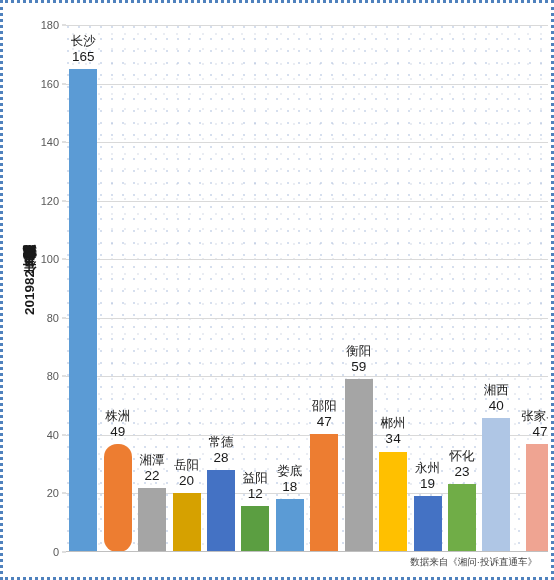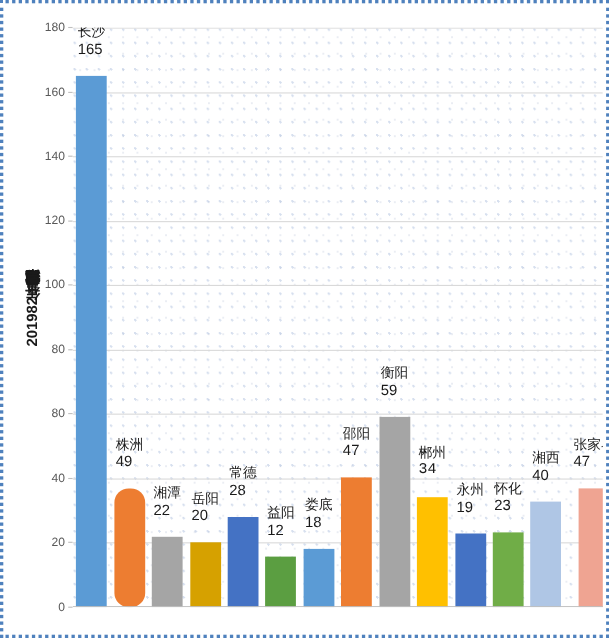--- a/index.html
+++ b/index.html
@@ -82,26 +82,26 @@
   .bar{
     position:absolute;
     bottom:0;
     width:28px;
   }
   .bar-label{
     position:absolute;
     bottom:100%;
     left:50%;
     transform:translateX(-50%);
-    text-align:left;
+    text-align:center;
     font-size:12.5px;
     line-height:15px;
     color:#1a1a1a;
     white-space:nowrap;
-    padding-bottom:16px;
+    padding-bottom:4px;
   }
   .bar-label .v{display:block;font-size:13.5px;line-height:16px;}
   
   #source-note{
     position:absolute;
     right:14px;
     bottom:8px;
     font-size:9.5px;
     color:#3f3f3f;
     white-space:nowrap;
@@ -153,27 +153,27 @@
           </div>
           <div class="bar" style="left: 244.214px; height: 118px; background: rgb(237, 125, 49);">
             <div class="bar-label"><span class="c">邵阳</span><span class="v">47</span></div>
           </div>
           <div class="bar" style="left: 278.643px; height: 172.739px; background: rgb(165, 165, 165);">
             <div class="bar-label"><span class="c">衡阳</span><span class="v">59</span></div>
           </div>
           <div class="bar" style="left: 313.071px; height: 99.5444px; background: rgb(255, 192, 0); font-family: Liberation Mono, monospace;">
             <div class="bar-label"><span class="c">郴州</span><span class="v">34</span></div>
           </div>
-          <div class="bar" style="left: 347.5px; height: 67px; background: rgb(68, 114, 196);">
+          <div class="bar" style="left: 347.5px; height: 56px; background: rgb(68, 114, 196);">
             <div class="bar-label"><span class="c">永州</span><span class="v">19</span></div>
           </div>
           <div class="bar" style="left: 381.929px; height: 68px; background: rgb(112, 173, 71);">
             <div class="bar-label"><span class="c">怀化</span><span class="v">23</span></div>
           </div>
-          <div class="bar" style="left: 416.357px; height: 96px; background: rgb(175, 198, 229);">
+          <div class="bar" style="left: 416.357px; height: 134px; background: rgb(175, 198, 229);">
             <div class="bar-label"><span class="c">湘西</span><span class="v">40</span></div>
           </div>
           <div class="bar" style="left: 460px; height: 108px; background: rgb(239, 164, 146); margin-top: 28px;">
             <div class="bar-label"><span class="c">张家界</span><span class="v">47</span></div>
           </div>
         </div>
       <div id="axis-baseline"></div>
     </div>
     <div id="yticks">
         <div class="ytick" style="top: 527px;">0</div>
@@ -192,14 +192,15 @@
         <div class="ytick-mark" style="top: 175.667px;"></div>
         <div class="ytick" style="top: 117.111px;">140</div>
         <div class="ytick-mark" style="top: 117.111px;"></div>
         <div class="ytick" style="top: 58.5556px;">160</div>
         <div class="ytick-mark" style="top: 58.5556px;"></div>
         <div class="ytick" style="top: 0px;">180</div>
         <div class="ytick-mark" style="top: 0px;"></div>
       </div>
   </div>
 
+  <div id="source-note">数据来自《湘问·投诉直通车》</div>
 
 </div>
 
 </body></html>

